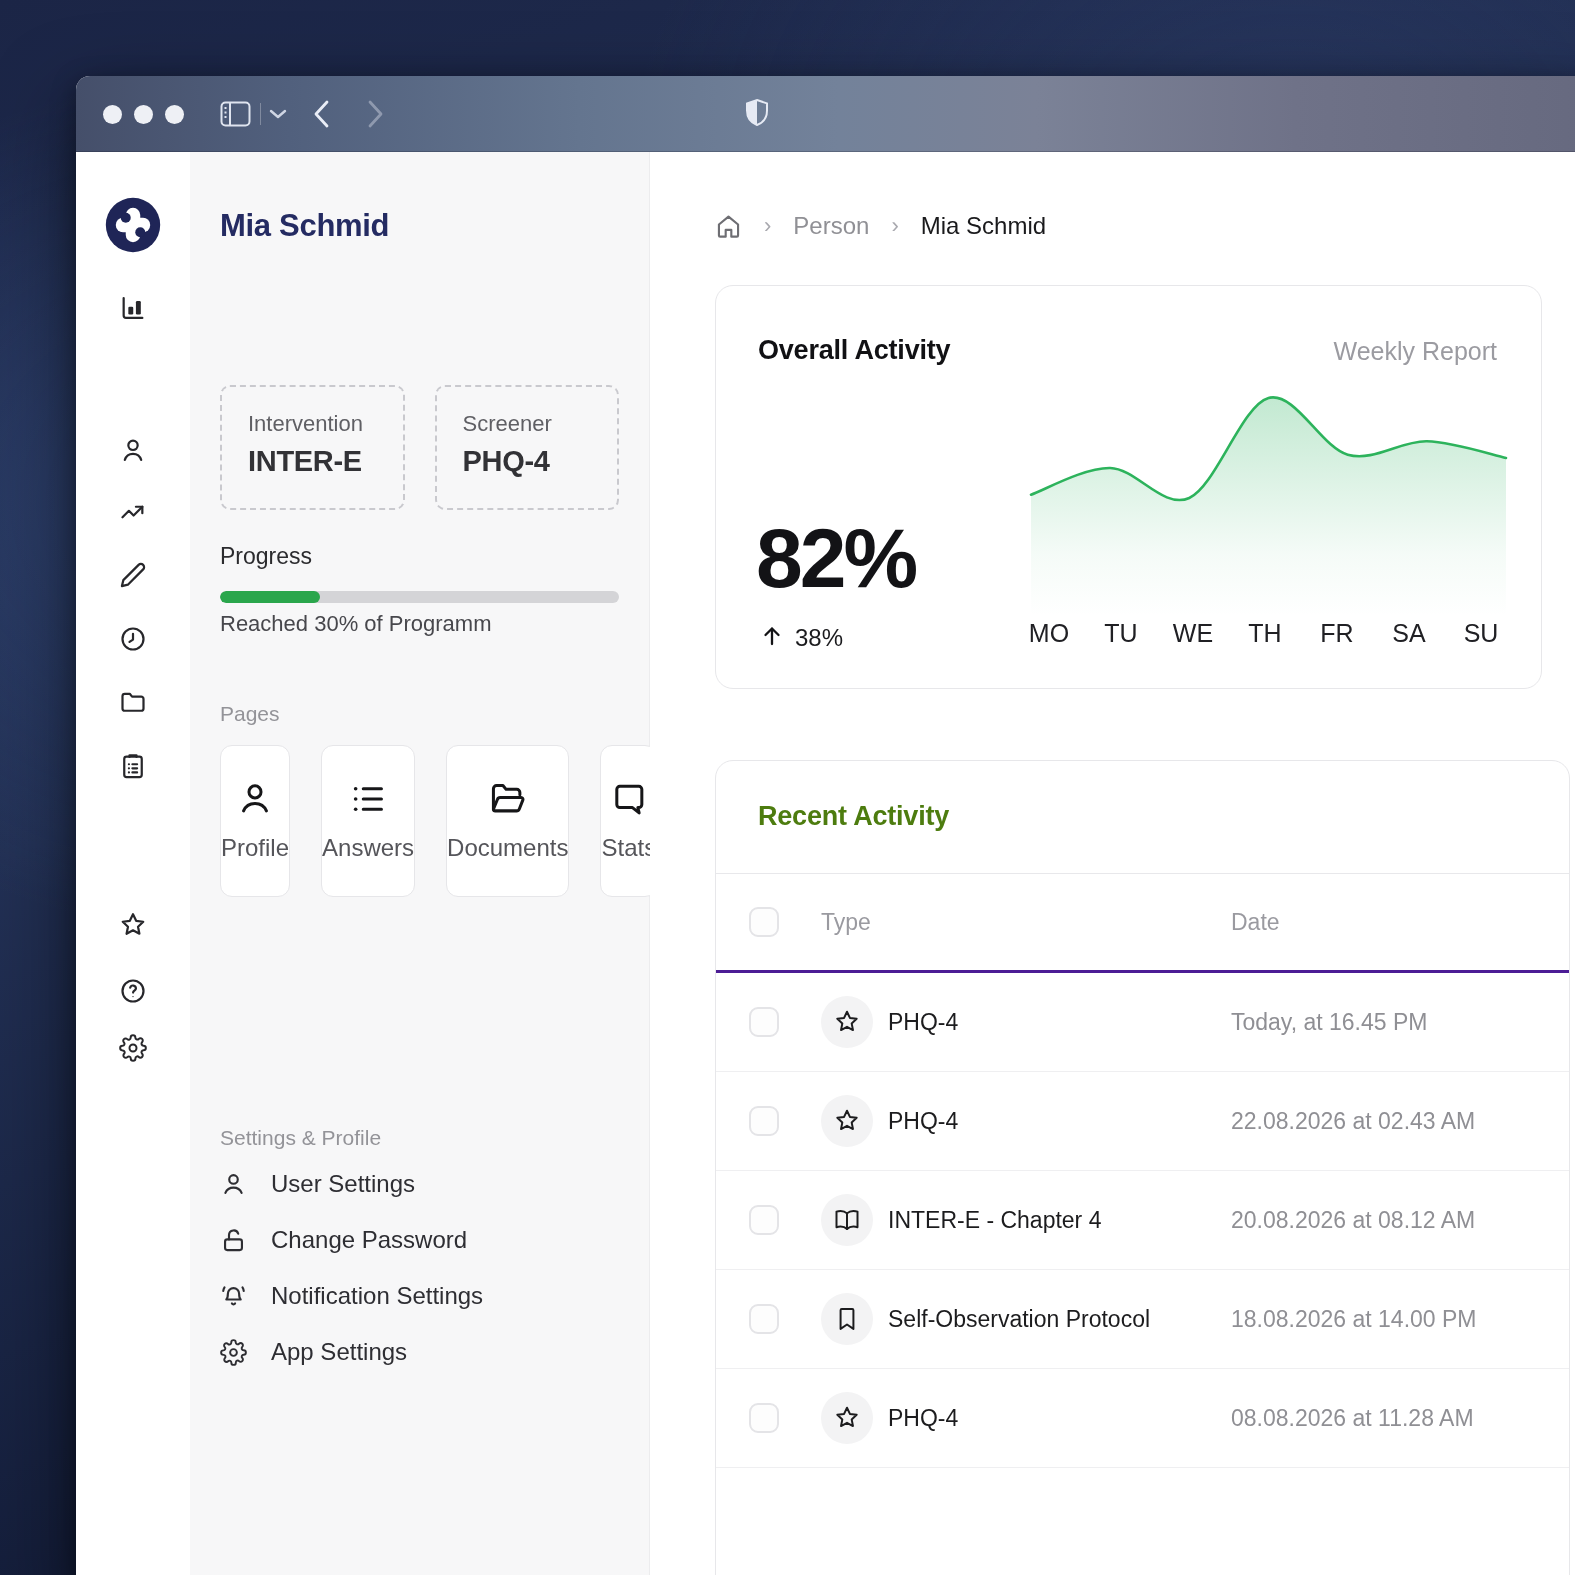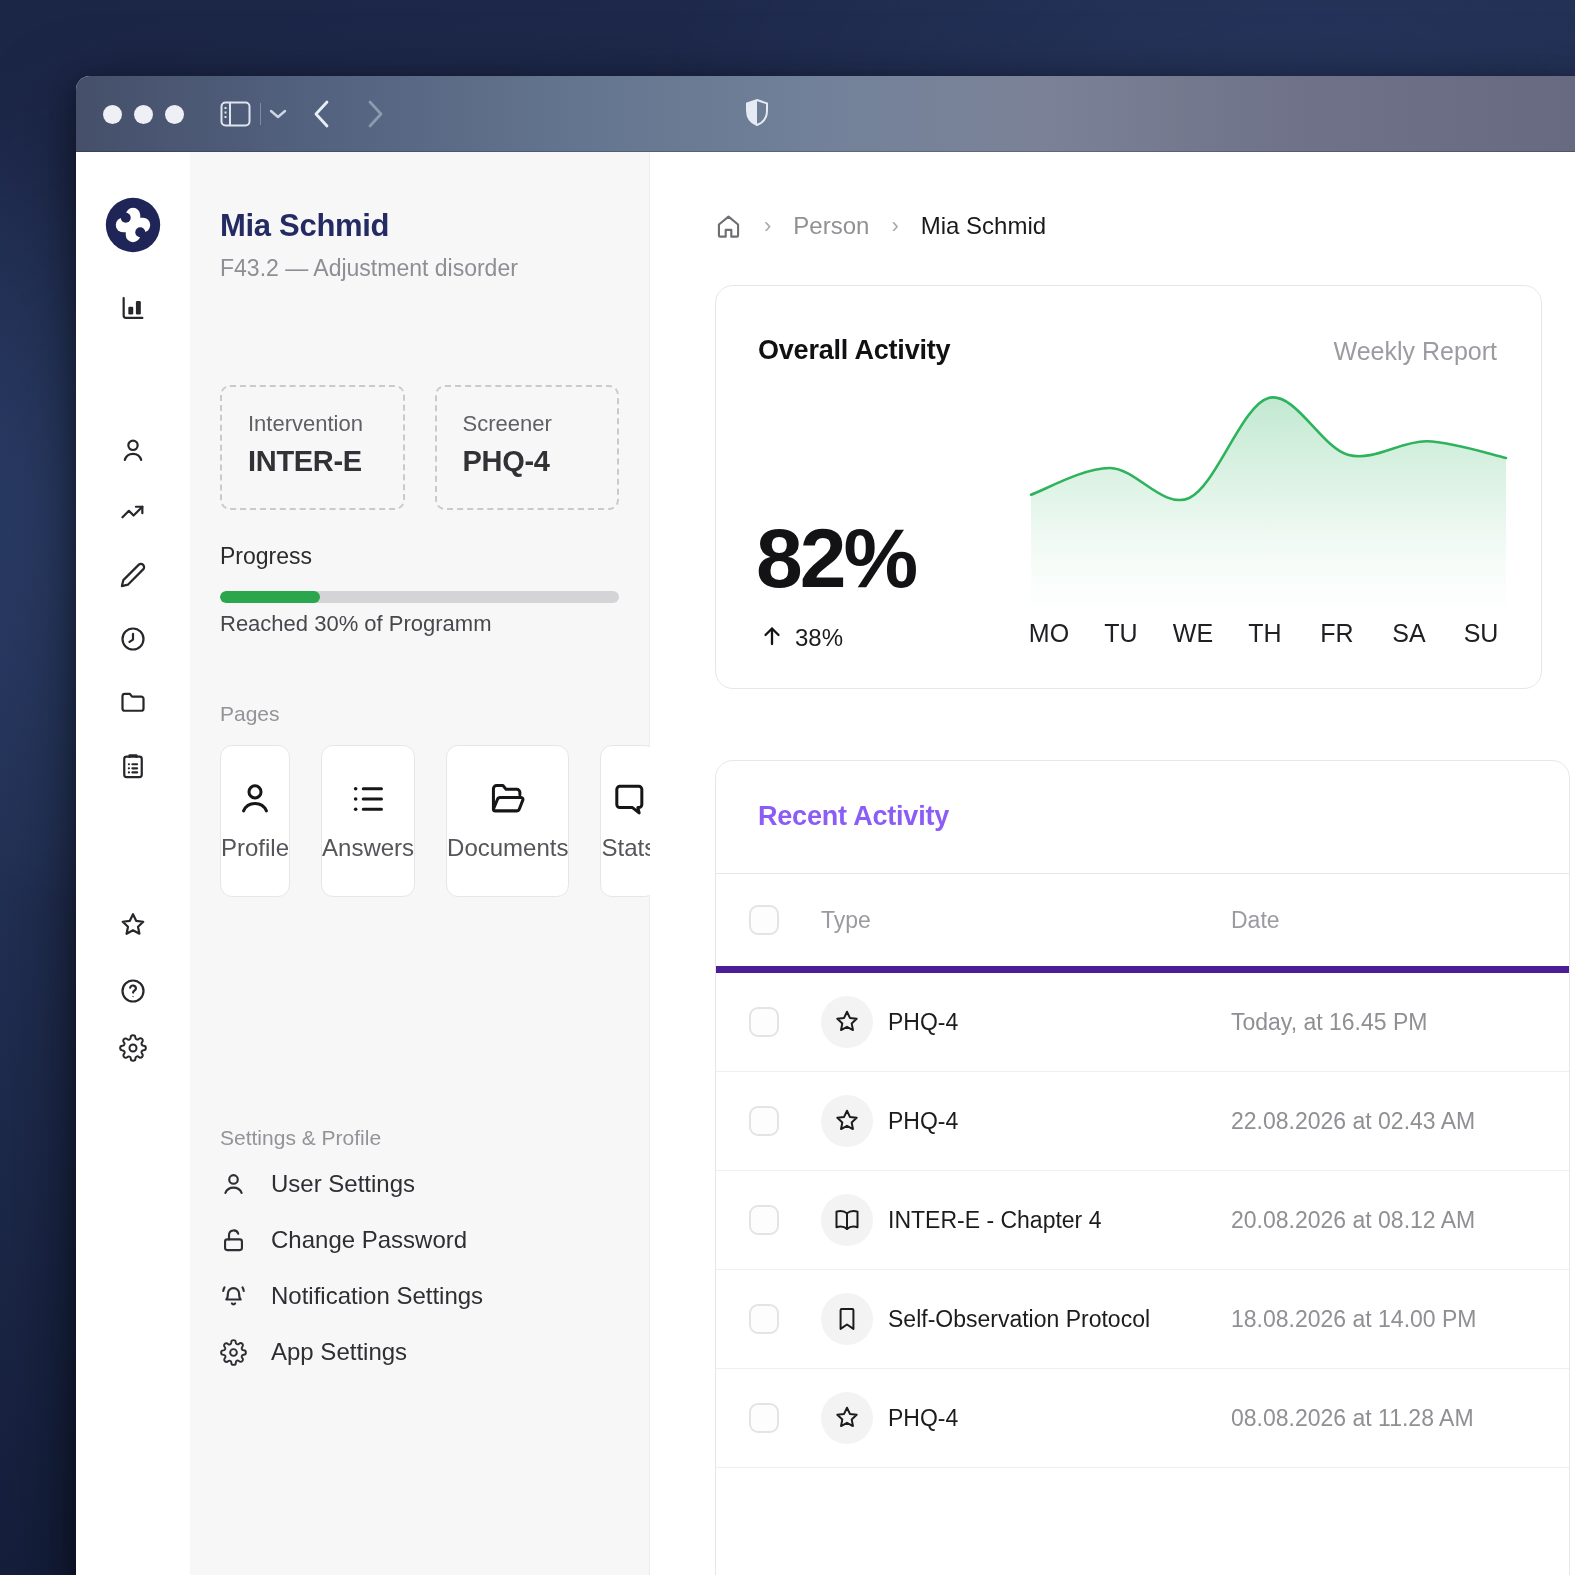--- a/index.html
+++ b/index.html
@@ -88,23 +88,23 @@
   .card{position:absolute;background:#fff;border:1px solid #e7e7ea;border-radius:18px;}
   .overall-card{left:65px;top:133px;width:827px;height:404px;}
   .card-title{position:absolute;left:42px;top:49px;font-size:27px;font-weight:bold;color:#111114;letter-spacing:-.2px;}
   .weekly{position:absolute;right:44px;top:51px;font-size:25px;color:#9b9ba1;}
   .big-number{position:absolute;left:40px;top:224px;font-size:84px;font-weight:bold;color:#131316;letter-spacing:-3px;}
   .delta{position:absolute;left:44px;top:338px;display:flex;gap:11px;font-size:24px;color:#1b1b1e;}
   .delta svg{width:24px;height:24px;color:#131316;}
   .chart-wrap{position:absolute;left:313px;top:98px;width:482px;height:267px;}
   .chart-wrap svg{display:block;width:100%;height:100%;}
   .recent-card{left:65px;top:608px;width:855px;height:980px;}
-  .recent-title{position:absolute;left:42px;top:40px;font-size:27px;font-weight:bold;color:#8b5cf6;letter-spacing:-.2px;text-align:center;}
+  .recent-title{position:absolute;left:42px;top:40px;font-size:27px;font-weight:bold;color:#4d7c0f;letter-spacing:-.2px;text-align:center;}
   .table{position:absolute;left:0;right:0;top:112px;}
-  .thead{position:relative;height:100px;border-top:1px solid #e8e8eb;border-bottom:7px solid #4c1d95;}
+  .thead{position:relative;height:100px;border-top:1px solid #e8e8eb;border-bottom:3px solid #4c1d95;}
   .th-type{position:absolute;left:105px;top:50%;transform:translateY(-50%);font-size:23px;color:#9a9aa0;}
   .th-date{position:absolute;left:515px;top:50%;transform:translateY(-50%);font-size:23px;color:#9a9aa0;}
   .checkbox{
     position:absolute;left:33px;top:50%;transform:translateY(-50%);
     width:30px;height:30px;border-radius:9px;border:2px solid #e4e4e7;background:#fdfdfd;cursor:pointer;
   }
   .trow{position:relative;height:99px;border-bottom:1px solid #efeff1;cursor:pointer;}
   .row-icon{
     position:absolute;left:105px;top:50%;transform:translateY(-50%);
     width:52px;height:52px;border-radius:50%;background:#f3f3f4;
@@ -230,21 +230,20 @@
       <div class="ritem" style="top:882px;">
         <svg viewBox="0 0 24 24" fill="none" stroke="currentColor" stroke-width="1.7" stroke-linecap="round" stroke-linejoin="round">
           <circle cx="12" cy="12" r="3"></circle>
           <path d="M19.4 15a1.65 1.65 0 0 0 .33 1.82l.06.06a2 2 0 1 1-2.83 2.83l-.06-.06a1.65 1.65 0 0 0-1.82-.33 1.65 1.65 0 0 0-1 1.51V21a2 2 0 1 1-4 0v-.09a1.65 1.65 0 0 0-1-1.51 1.65 1.65 0 0 0-1.82.33l-.06.06a2 2 0 1 1-2.83-2.83l.06-.06a1.65 1.65 0 0 0 .33-1.82 1.65 1.65 0 0 0-1.51-1H3a2 2 0 1 1 0-4h.09a1.65 1.65 0 0 0 1.51-1 1.65 1.65 0 0 0-.33-1.82l-.06-.06a2 2 0 1 1 2.83-2.83l.06.06a1.65 1.65 0 0 0 1.82.33h.08a1.65 1.65 0 0 0 1-1.51V3a2 2 0 1 1 4 0v.09a1.65 1.65 0 0 0 1 1.51h.08a1.65 1.65 0 0 0 1.82-.33l.06-.06a2 2 0 1 1 2.83 2.83l-.06.06a1.65 1.65 0 0 0-.33 1.82v.08a1.65 1.65 0 0 0 1.51 1H21a2 2 0 1 1 0 4h-.09a1.65 1.65 0 0 0-1.51 1Z"></path>
         </svg>
       </div>
     </div>
 
     <div class="sidebar">
       <div class="s-abs patient-name">Mia Schmid</div>
-      <div class="s-abs patient-diag">F43.2 — Adjustment disorder</div>
 
       <div class="s-abs chip-row">
         <div class="chip">
           <div class="chip-label">Intervention</div>
           <div class="chip-value">INTER-E</div>
         </div>
         <div class="chip">
           <div class="chip-label">Screener</div>
           <div class="chip-value">PHQ-4</div>
         </div>

